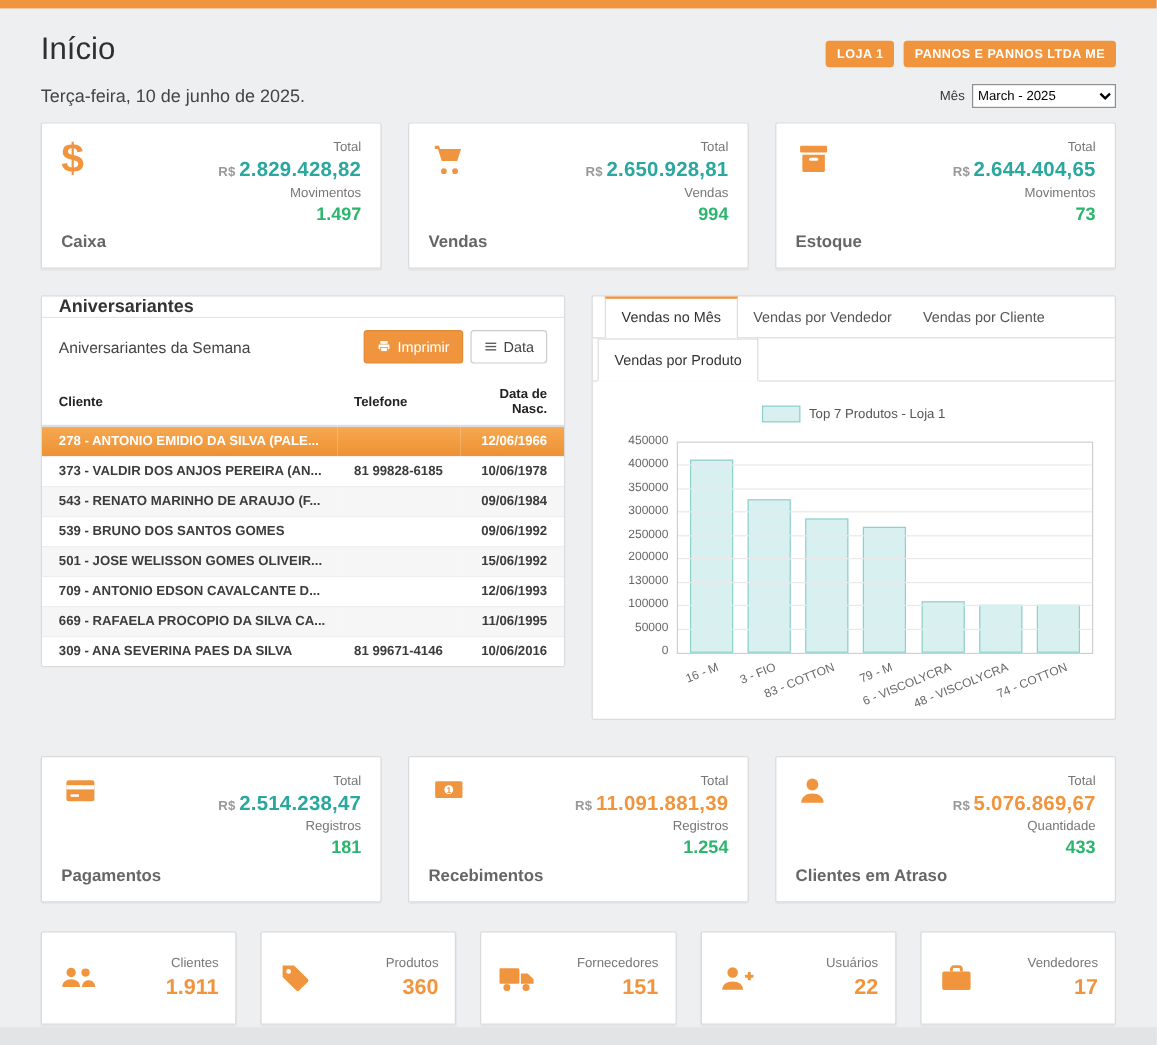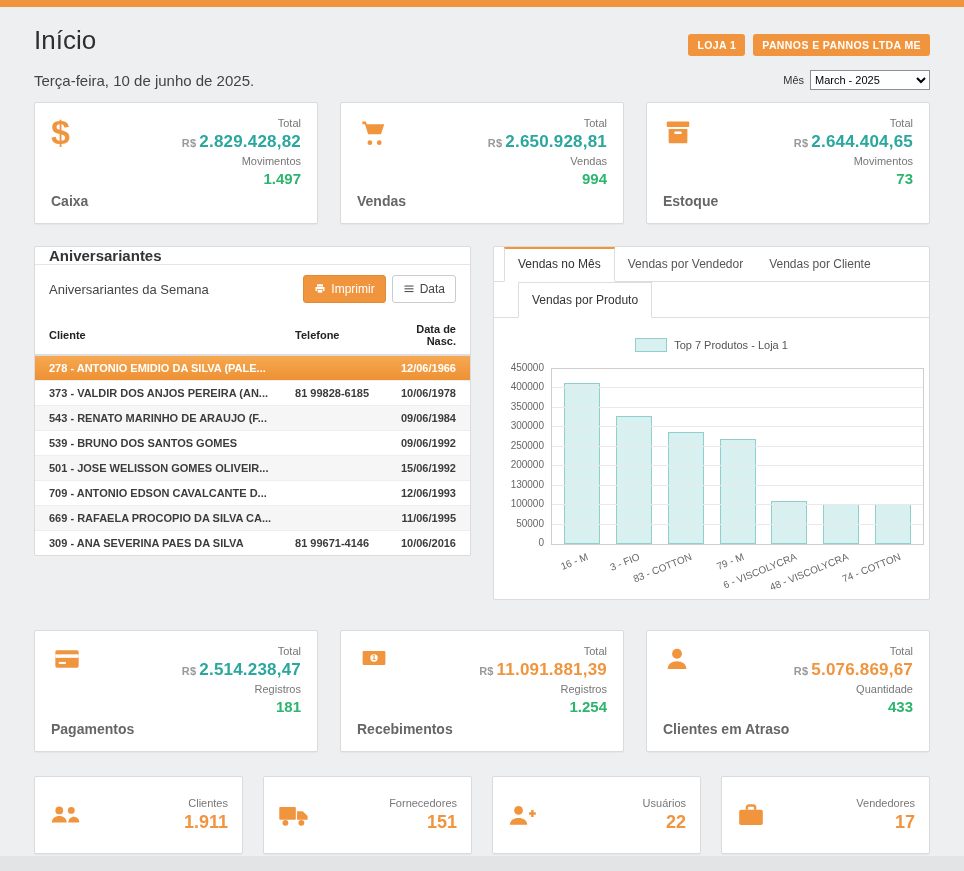--- a/index.html
+++ b/index.html
@@ -54,23 +54,23 @@
   td{font-size:11px;font-weight:bold;color:#3c3c3c;padding:6px 10px 6px 14px;border-top:1px solid #eee;white-space:nowrap;overflow:hidden}
   td:nth-child(3){text-align:right;padding-right:14px}
   tbody tr{cursor:pointer}
   tbody tr:nth-child(odd):not(.highlight) td{background:#f6f6f6}
   tr.highlight td{background:linear-gradient(#f6a851,#ee9134);color:#fff;border-top:1px solid #e88a2c}
 
   
   .tabs{display:flex;border-bottom:1px solid #ddd;padding-left:10px}
   .tab{font-size:12px;color:#555;padding:10px 13px;cursor:pointer}
   .tab.active{background:#fff;border:1px solid #ddd;border-top:2px solid #f0953e;border-bottom:1px solid #fff;margin-bottom:-1px;color:#333;padding-top:8px}
-  .subtabs{display:flex;border-bottom:1px solid #ddd;padding-left:24px}
+  .subtabs{display:flex;border-bottom:1px solid #ddd;padding-left:4px}
   .subtab{font-size:12px;color:#333;padding:10px 13px;background:#fff;border:1px solid #ddd;border-bottom:1px solid #fff;margin-bottom:-1px;cursor:pointer}
-  .chart-wrap{padding:16px 5px 6px}
+  .chart-wrap{padding:16px 18px 6px}
   .legend{display:flex;justify-content:center;align-items:center;gap:7px;margin:4px 0 16px}
   .legend-swatch{width:30px;height:12px;background:#d8f0ef;border:1px solid #8fd0ce}
   .legend-label{font-size:11px;color:#555}
   .chart{display:flex}
   .y-axis{width:52px;position:relative;height:175px}
   .ytick{position:absolute;right:7px;font-size:10px;color:#666}
   .plot{flex:1;position:relative;height:175px;border:1px solid #cfcfcf;background:#fff}
   .gridline{position:absolute;left:0;right:0;height:1px;background:#e9e9e9}
   .bars{position:absolute;left:0;right:0;top:0;bottom:0;display:flex;align-items:flex-end;padding:0 4px}
   .bar-slot{flex:1;display:flex;justify-content:center;align-items:flex-end}
@@ -406,20 +406,32 @@
             <circle cx="19.5" cy="7" r="3" fill="currentColor"></circle>
             <path fill="currentColor" d="M16.8 17.5c.4-3 2.4-5 5.2-4.9 2.3.1 4.5 1.9 4.5 4.9z"></path>
           </svg>
       </span>
       <div class="small-right">
         <span class="lbl">Clientes</span>
         <span class="small-value">1.911</span>
       </div>
     </div>
 
+    <div class="card small-card">
+      <span class="icon">
+        <svg viewBox="0 0 24 24" width="28" height="28">
+            <path fill="currentColor" d="M3 3h8.2L21 12.8a1.4 1.4 0 0 1 0 2L14.8 21a1.4 1.4 0 0 1-2 0L3 11.2z"></path>
+            <circle cx="7.3" cy="7.3" r="1.7" fill="#fff"></circle>
+          </svg>
+      </span>
+      <div class="small-right">
+        <span class="lbl">Produtos</span>
+        <span class="small-value">360</span>
+      </div>
+    </div>
 
     <div class="card small-card">
       <span class="icon">
         <svg viewBox="0 0 26 22" width="32" height="27">
             <rect x="1" y="4" width="13.5" height="10.5" rx="0.8" fill="currentColor"></rect>
             <path fill="currentColor" d="M15.5 7.5h4.6l4 4v3h-8.6z"></path>
             <circle cx="6" cy="17" r="2.4" fill="currentColor"></circle>
             <circle cx="19" cy="17" r="2.4" fill="currentColor"></circle>
           </svg>
       </span>

